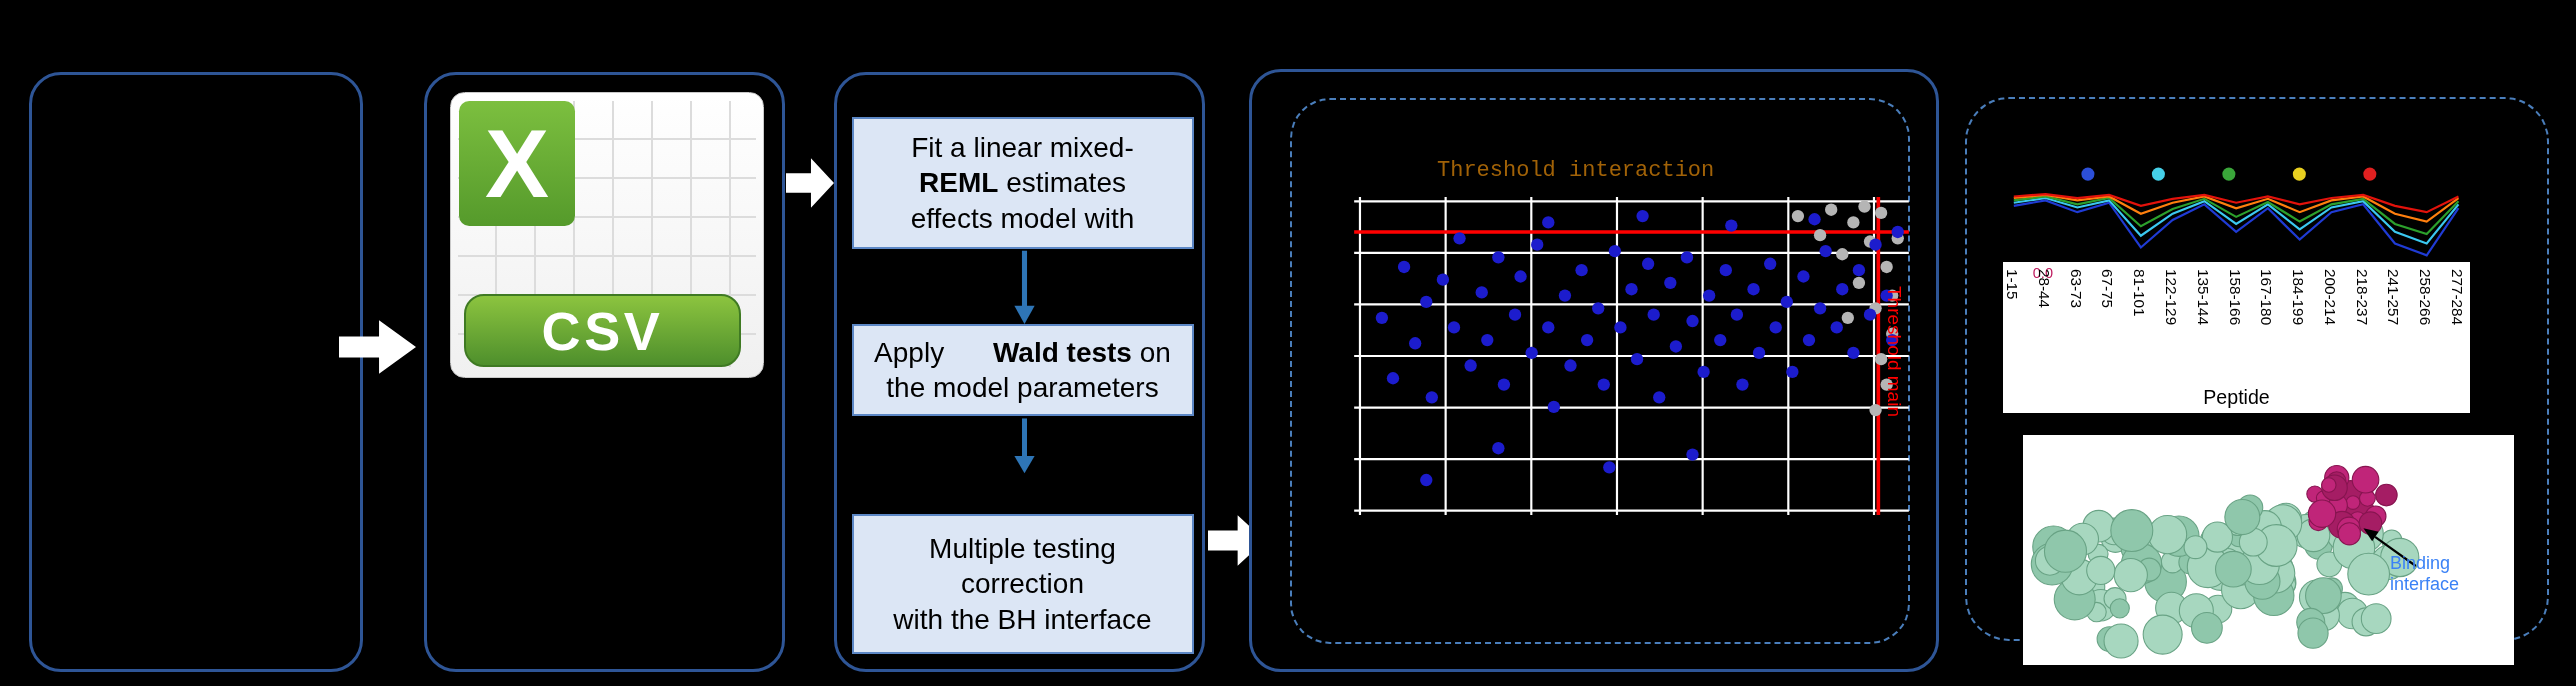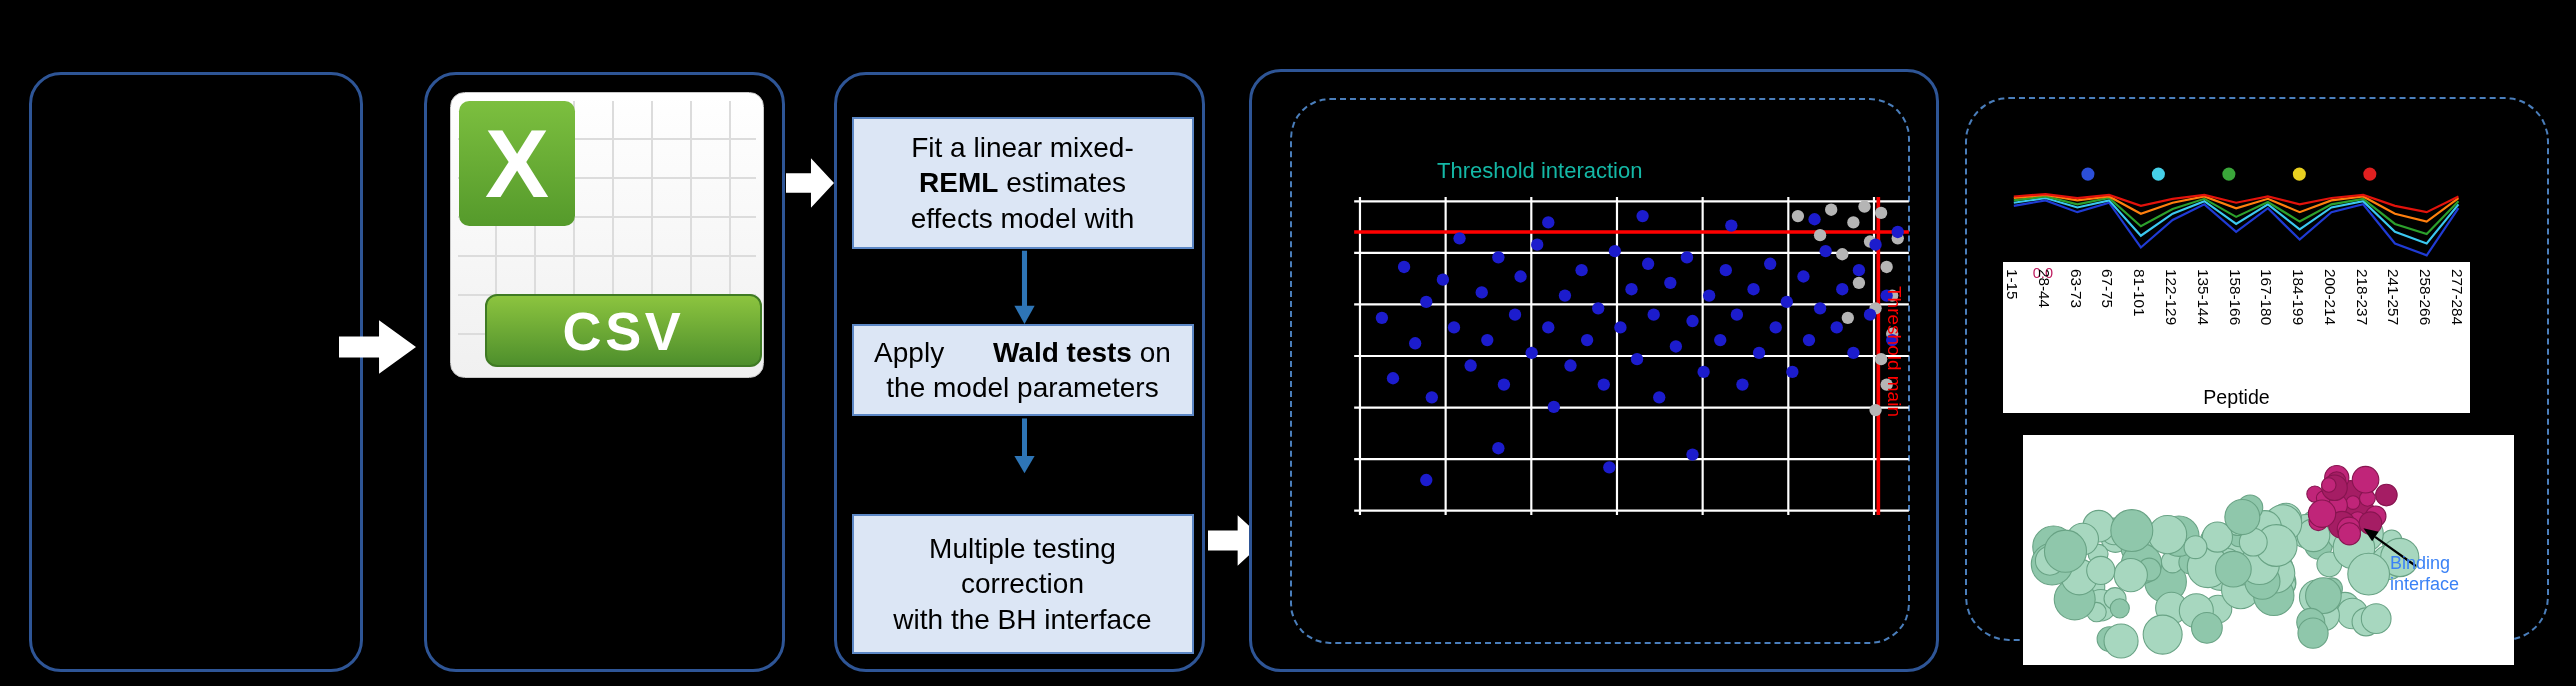--- a/index.html
+++ b/index.html
@@ -26,39 +26,39 @@
 
   
   .csv-card{position:absolute;left:23px;top:17.4px;width:312px;height:284px;
             background:linear-gradient(#ffffff,#f0f0f0);border:1.5px solid #c9c9c9;border-radius:14.5px;}
   .csv-grid{position:absolute;left:7.3px;top:7.3px;right:7.3px;bottom:10.2px;border-radius:8.7px;
             background-image:repeating-linear-gradient(to right,transparent 0 37px,#dcdcdc 37px 39px),
                              repeating-linear-gradient(to bottom,transparent 0 37px,#dcdcdc 37px 39px);}
   .csv-x{position:absolute;left:8px;top:8px;width:116px;height:125px;border-radius:10.2px;
          background:linear-gradient(#7cbf3f,#559a2b);display:flex;align-items:center;justify-content:center;
          color:#fff;font-size:96px;font-weight:bold;}
-  .csv-banner{position:absolute;left:34px;top:201px;width:277px;height:73px;border-radius:12px;
+  .csv-banner{position:absolute;left:13px;top:201px;width:277px;height:73px;border-radius:20px;
               background:linear-gradient(#8cc43f,#4e8f2c);border:2.2px solid #3f7a23;box-sizing:border-box;
               display:flex;align-items:center;justify-content:center;color:#fff;font-size:54px;
               font-weight:bold;letter-spacing:3.6px;}
 
   
   .step-box{position:absolute;left:14.5px;width:342px;background:#dce6f5;border:2.9px solid #5c87c5;
             box-sizing:border-box;display:flex;flex-direction:column;justify-content:center;
             align-items:center;text-align:center;color:#000;font-size:28px;line-height:1.26;}
   #step1{top:42px;height:132px;}
   #step2{top:249px;height:92px;}
   #step3{top:399px;height:140px;margin-top:40px;}
   .down-arrow{position:absolute;left:173px;width:29px;}
   #darrow1{top:174px;height:76px;}
   #darrow2{top:342px;height:57px;}
 
   
   #volcano-svg{position:absolute;left:102px;top:125px;}
-  .scatter-title{position:absolute;left:185px;top:86px;color:#14b8a6;font-size:22px;}
+  .scatter-title{position:absolute;left:185px;top:86px;color:#a16207;font-size:22px;font-family:Liberation Mono, monospace;}
   .scatter-side{position:absolute;left:631px;top:214px;color:#ff0000;font-size:19px;writing-mode:vertical-rl;}
 
   
   #profile-svg{position:absolute;left:41px;top:62px;}
   .tick-box{position:absolute;left:36px;top:163px;width:467px;height:151px;background:#fff;}
   .ytick{position:absolute;left:5.8px;top:2.9px;font-size:14.5px;color:#be185d;margin-left:24px;}
   .xtick{position:absolute;top:7.3px;transform:rotate(90deg);transform-origin:left top;
          font-size:15.3px;color:#000;white-space:nowrap;}
   .xaxis-title{position:absolute;left:0;top:124px;width:100%;text-align:center;font-size:19.6px;color:#000;}
   .protein-box{position:absolute;left:56px;top:336px;width:491px;height:230px;background:#fff;}

